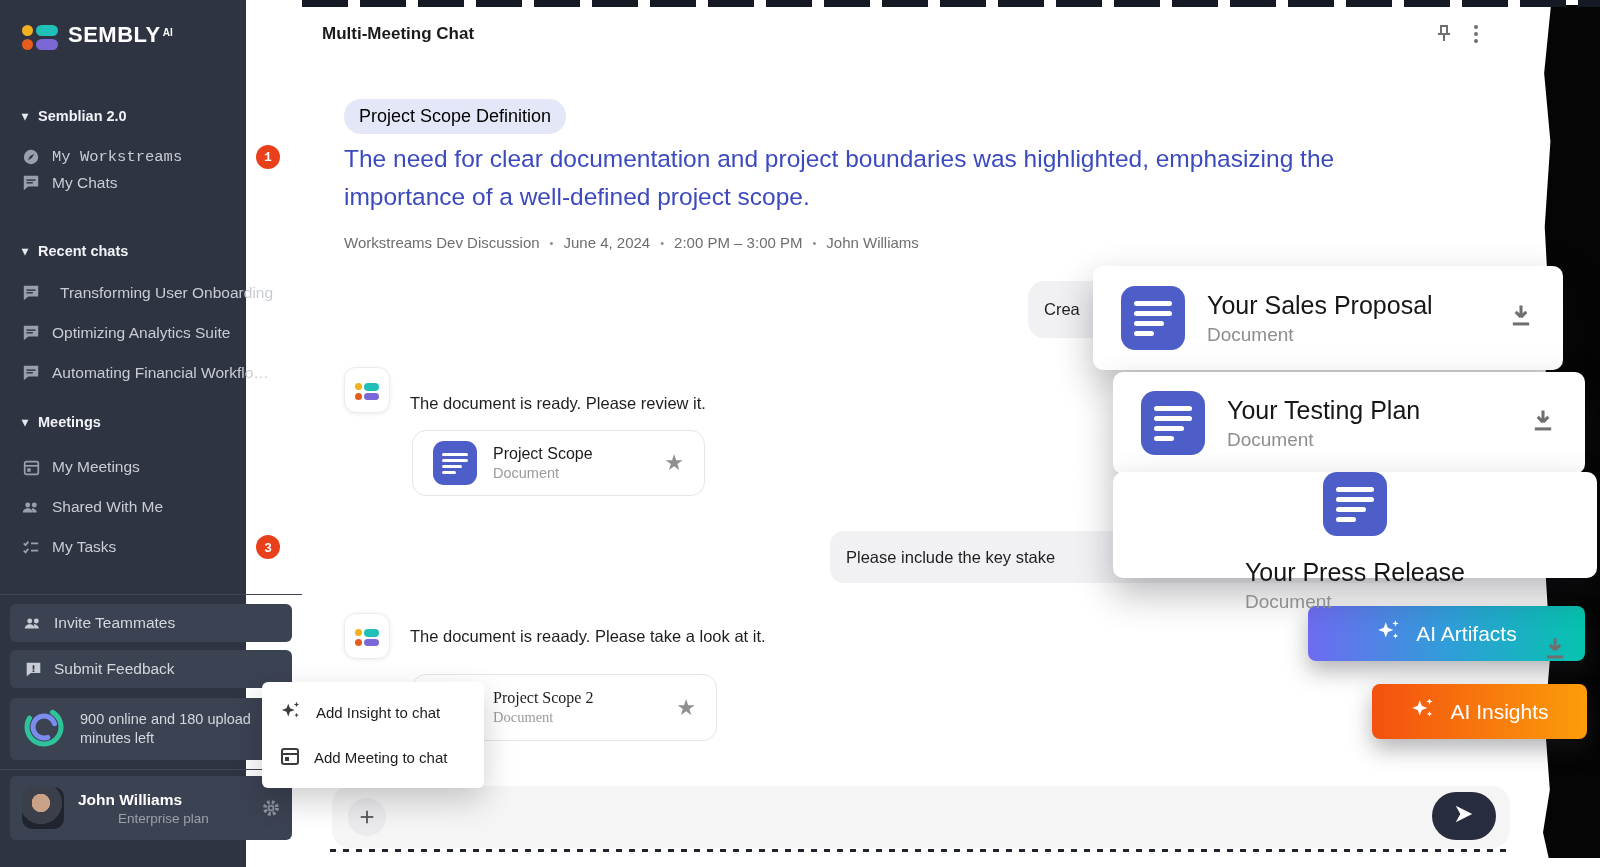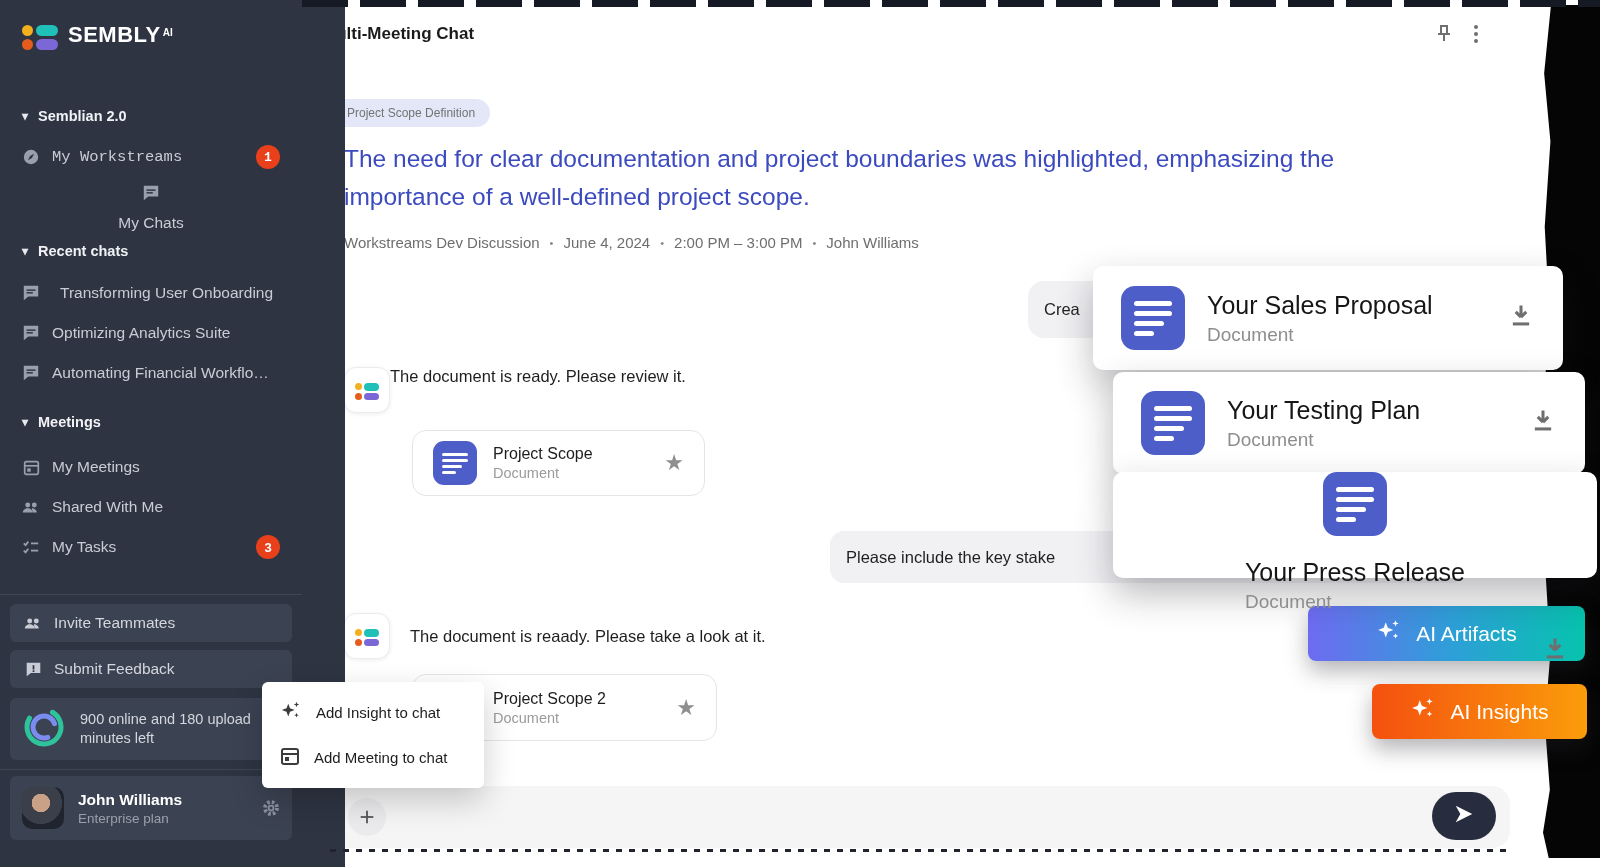--- a/index.html
+++ b/index.html
@@ -9,21 +9,21 @@
 
   
   .frame-top { left:302px; top:0; width:1298px; height:7px; z-index:40;
     background:repeating-linear-gradient(90deg,#161a24 0 46px,transparent 46px 58px); }
   .frame-right { left:1543px; top:5px; width:57px; height:853px; background:#050505; z-index:5;
     clip-path:polygon(14% 0,100% 0,100% 100%,10% 100%,0 97%,12% 92%,3% 84%,13% 76%,4% 66%,11% 56%,2% 46%,11% 36%,3% 26%,13% 16%,2% 8%); }
   .frame-bottom { left:330px; top:849px; width:1180px; height:3px; z-index:40;
     background:repeating-linear-gradient(90deg,#20242e 0 6px,transparent 6px 13px); }
 
   
-  .sidebar { left:0; top:0; width:345px; height:867px; background:#2e3442; z-index:30; color:#c9ccd4; }
+  .sidebar { left:0; top:0; width:246px; height:867px; background:#2e3442; z-index:30; color:#c9ccd4; }
   .brand { position:absolute; left:22px; top:22px; display:flex; align-items:flex-start; gap:10px; }
   .logo-grid { display:flex; flex-direction:column; gap:3px; margin-top:3px; }
   .logo-row { display:flex; gap:3px; align-items:center; }
   .dot { border-radius:50%; }
   .d11 { width:11px; height:11px; } .pnut { width:22px; height:11px; border-radius:7px; }
   .c-yellow{background:#f2b01e}.c-teal{background:#1fc0b7}.c-orange{background:#e55c1c}.c-purple{background:#7b68d6}
   .brand-name { color:#fff; font-size:22px; font-weight:800; letter-spacing:.5px; }
   .brand-sup { color:#fff; font-size:10px; font-weight:700; vertical-align:super; margin-left:2px; }
   .side-row { position:absolute; left:22px; display:flex; align-items:center; gap:12px; font-size:15.5px; color:#c9ccd4; width:258px; }
   .side-head { font-weight:700; color:#f1f2f5; font-size:14.5px; gap:10px; }
@@ -34,29 +34,29 @@
   .side-btn { position:absolute; left:10px; width:282px; height:38px; background:#3b4252; border-radius:6px;
     display:flex; align-items:center; gap:12px; padding:0 14px; font-size:15.5px; color:#d4d7dd; }
   .usage-box { position:absolute; left:10px; top:698px; width:282px; height:62px; background:#3b4252; border-radius:6px;
     display:flex; align-items:center; gap:14px; padding:12px 12px; font-size:14.5px; color:#d4d7dd; line-height:19px; }
   .divider { position:absolute; left:0; width:302px; height:1px; background:#3e4554; }
   .profile { position:absolute; left:10px; top:776px; width:282px; height:64px; background:#3b4252; border-radius:6px;
     display:flex; align-items:center; gap:14px; padding:0 12px; }
   .avatar { width:42px; height:42px; border-radius:10px; flex:0 0 42px;
     background:radial-gradient(circle at 45% 38%, #c9a186 0 26%, #3a3f4a 27% 60%, #20242e 61%); }
   .p-name { color:#fff; font-weight:700; font-size:15.5px; }
-  .p-plan { color:#9aa0ab; font-size:13.5px; margin-top:2px; }
+  .p-plan { color:#9aa0ab; font-size:13.5px; margin-top:2px;margin-left:40px; }
 
   
   .page-title { left:322px; top:24px; font-size:17px; font-weight:700; color:#1b1b1b; }
   .hdr-icon { top:22px; color:#6f6f6f; }
   .kebab span { display:block; width:4px; height:4px; border-radius:50%; background:#6f6f6f; margin:3px 0; }
 
   
-  .tag { left:332px; top:99px; background:#e3e7f8; color:#737373; font-size:12px; padding:7px 15px; border-radius:17px; }
+  .tag { left:344px; top:99px; background:#e3e7f8; color:#000000; font-size:18px; padding:7px 15px; border-radius:17px; }
   .headline { left:344px; top:140px; width:1080px; font-size:24.5px; line-height:38px; font-weight:500; color:#3b4abe; }
   .meta { left:344px; top:234px; font-size:15px; color:#6e6e6e; display:flex; gap:10px; align-items:center; }
   .meta .sep { font-size:11px; color:#8a8a8a; }
 
   
   .bubble { background:#f1f1f4; border-radius:14px; font-size:16.5px; color:#1f1f1f; white-space:nowrap; overflow:hidden; z-index:8; display:flex; align-items:center; padding:0 16px; }
   .bub1 { left:1028px; top:281px; width:340px; height:57px; border-radius:16px; }
   .bub2 { left:830px; top:531px; width:635px; height:52px; }
   .bot-avatar { width:46px; height:46px; background:#fff; border:1px solid #ececef; border-radius:12px;
     box-shadow:0 1px 4px rgba(0,0,0,.08); display:flex; align-items:center; justify-content:center; }
@@ -124,21 +124,21 @@
   <div class="side-row" style="top:148px;font-family:Liberation Mono, monospace;">
     <span class="s-icon">
         <svg width="18" height="18" viewBox="0 0 20 20">
           <circle cx="10" cy="10" r="8" fill="#9aa0ab"></circle>
           <polygon points="13.5,6.5 11,11 6.5,13.5 9,9" fill="#2e3442"></polygon>
         </svg>
       </span>
     <span>My Workstreams</span>
     <span class="badge">1</span>
   </div>
-  <div class="side-row" style="top:184px;flex-direction:column;">
+  <div class="side-row" style="top:174px;">
     <span class="s-icon">
         <svg width="18" height="18" viewBox="0 0 20 20">
           <path d="M2 2h16v12H7l-5 4z" fill="#9aa0ab"></path>
           <rect x="5" y="6" width="10" height="1.6" fill="#2e3442"></rect>
           <rect x="5" y="9" width="7" height="1.6" fill="#2e3442"></rect>
         </svg>
       </span>
     <span>My Chats</span>
   </div>
 
@@ -295,21 +295,21 @@
   <span>2:00 PM – 3:00 PM</span>
   <span class="sep">•</span>
   <span>John Williams</span>
 </div>
 
 <div class="bubble bub1 abs">
     <span>Crea</span>
   </div>
 
 <div class="abs" style="left:344px; top:367px; z-index:6;">
-  <div style="display:flex; align-items:flex-start;">
+  <div style="display:flex; gap:20px; align-items:flex-end;">
     <div class="bot-avatar">
       <div class="logo-grid mini-grid">
         <div class="logo-row">
             <span class="dot d7 c-yellow"></span>
             <span class="pnut-s c-teal"></span>
           </div>
         <div class="logo-row">
             <span class="dot d7 c-orange"></span>
             <span class="pnut-s c-purple"></span>
           </div>
@@ -346,21 +346,21 @@
           </div>
         <div class="logo-row">
             <span class="dot d7 c-orange"></span>
             <span class="pnut-s c-purple"></span>
           </div>
       </div>
     </div>
     <div class="bot-text">The document is reaady. Please take a look at it.</div>
   </div>
 </div>
-<div class="attach abs" style="left:412px; top:674px; width:305px; height:67px; z-index:6;">
+<div class="attach abs" style="left:412px; top:674px; width:305px; height:67px; z-index:6;font-family:Liberation Serif, serif;">
   <span class="doc-ic">
       <i style="width:26px"></i>
       <i style="width:26px"></i>
       <i style="width:20px"></i>
       <i style="width:14px"></i>
     </span>
   <span>
     <div class="at-title">Project Scope 2</div>
     <div class="at-sub">Document</div>
   </span>

